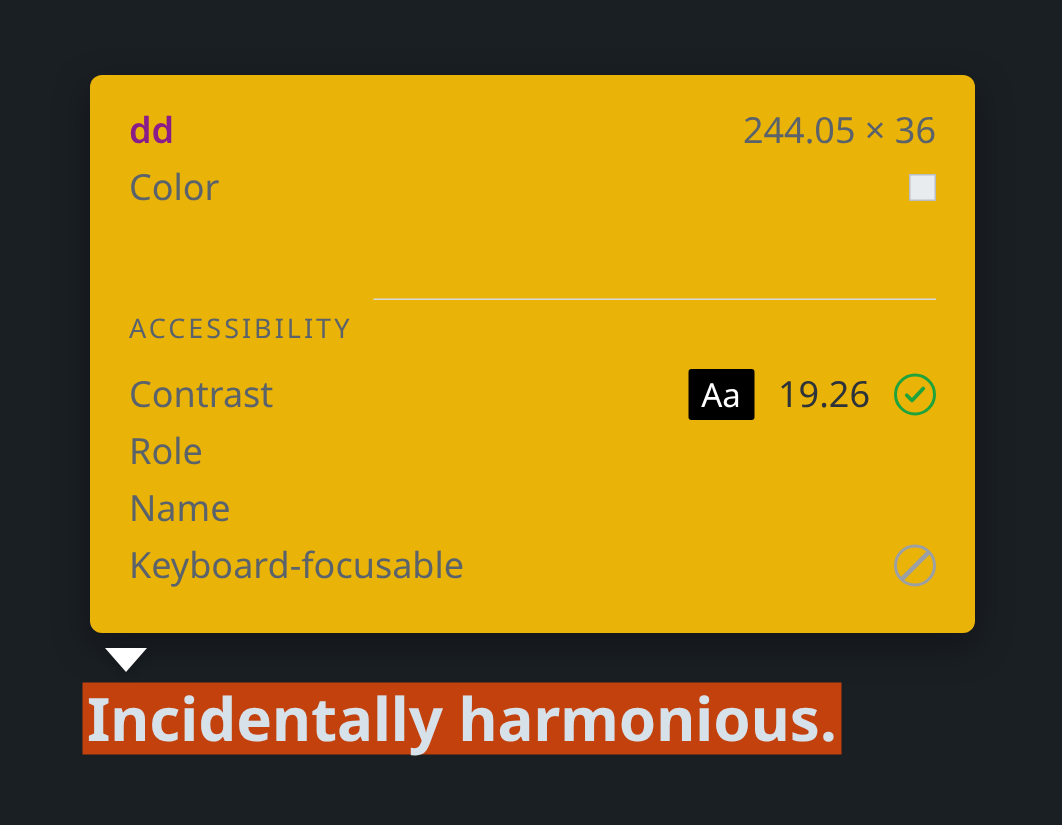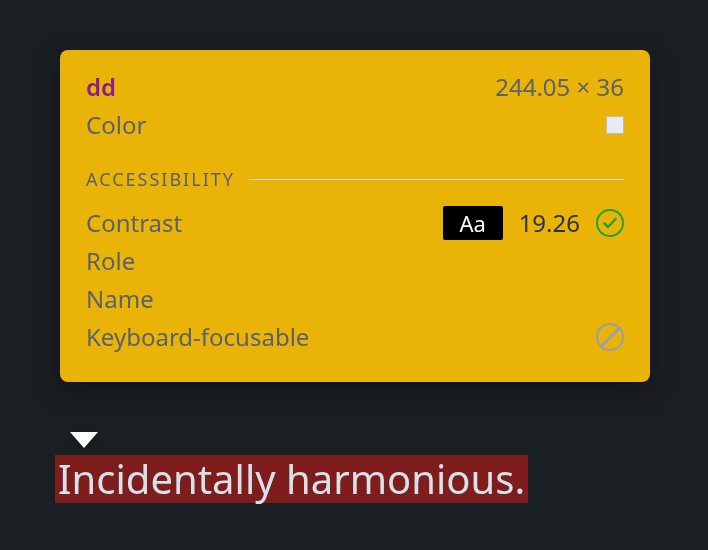--- a/index.html
+++ b/index.html
@@ -68,41 +68,42 @@
     align-items: center;
     gap: 14px;
     margin-top: 22px;
     margin-bottom: 10px;
   }
   .section-title {
     color: #5a636c;
     font-size: 18px;
     letter-spacing: 2px;
     text-transform: uppercase;
+    margin-top: 40px;
   }
   .section-rule {
     flex: 1 1 auto;
     height: 1px;
     background: #d6d9dc;
   }
 
   .contrast-row .right {
     display: inline-flex;
     align-items: center;
     gap: 16px;
     justify-content: flex-end;
     flex: 1 1 auto;
   }
   .aa-chip {
     display: inline-flex;
     align-items: center;
     justify-content: center;
     background: #000000;
     color: #ffffff;
-    width: 60px;
+    width: 44px;
     height: 34px;
     font-size: 22px;
     border-radius: 2px;
   }
   .contrast-value { color: #2d333a; }
   .check-icon {
     width: 28px; height: 28px;
     border: 2.5px solid #1fa33d;
     border-radius: 50%;
     display: inline-flex;
@@ -130,24 +131,24 @@
     left: 50%;
     transform: translate(-50%, -50%) rotate(-45deg);
   }
 
   .highlighted-text {
     position: absolute;
     left: 55px;
     top: 455px;
     font-size: 40px;
     color: #d6e1ea;
-    background: #7f1d1d;
+    background: #c2410c;
     padding: 0 3px;
     line-height: 1.2;
-    font-weight: 400;
+    font-weight: 700;
   }
 </style>
 </head>
 <body>
 
 <div class="tooltip">
 
   <div class="row">
     <span class="tag-name">dd</span>
     <span class="dim-value">244.05 × 36</span>

